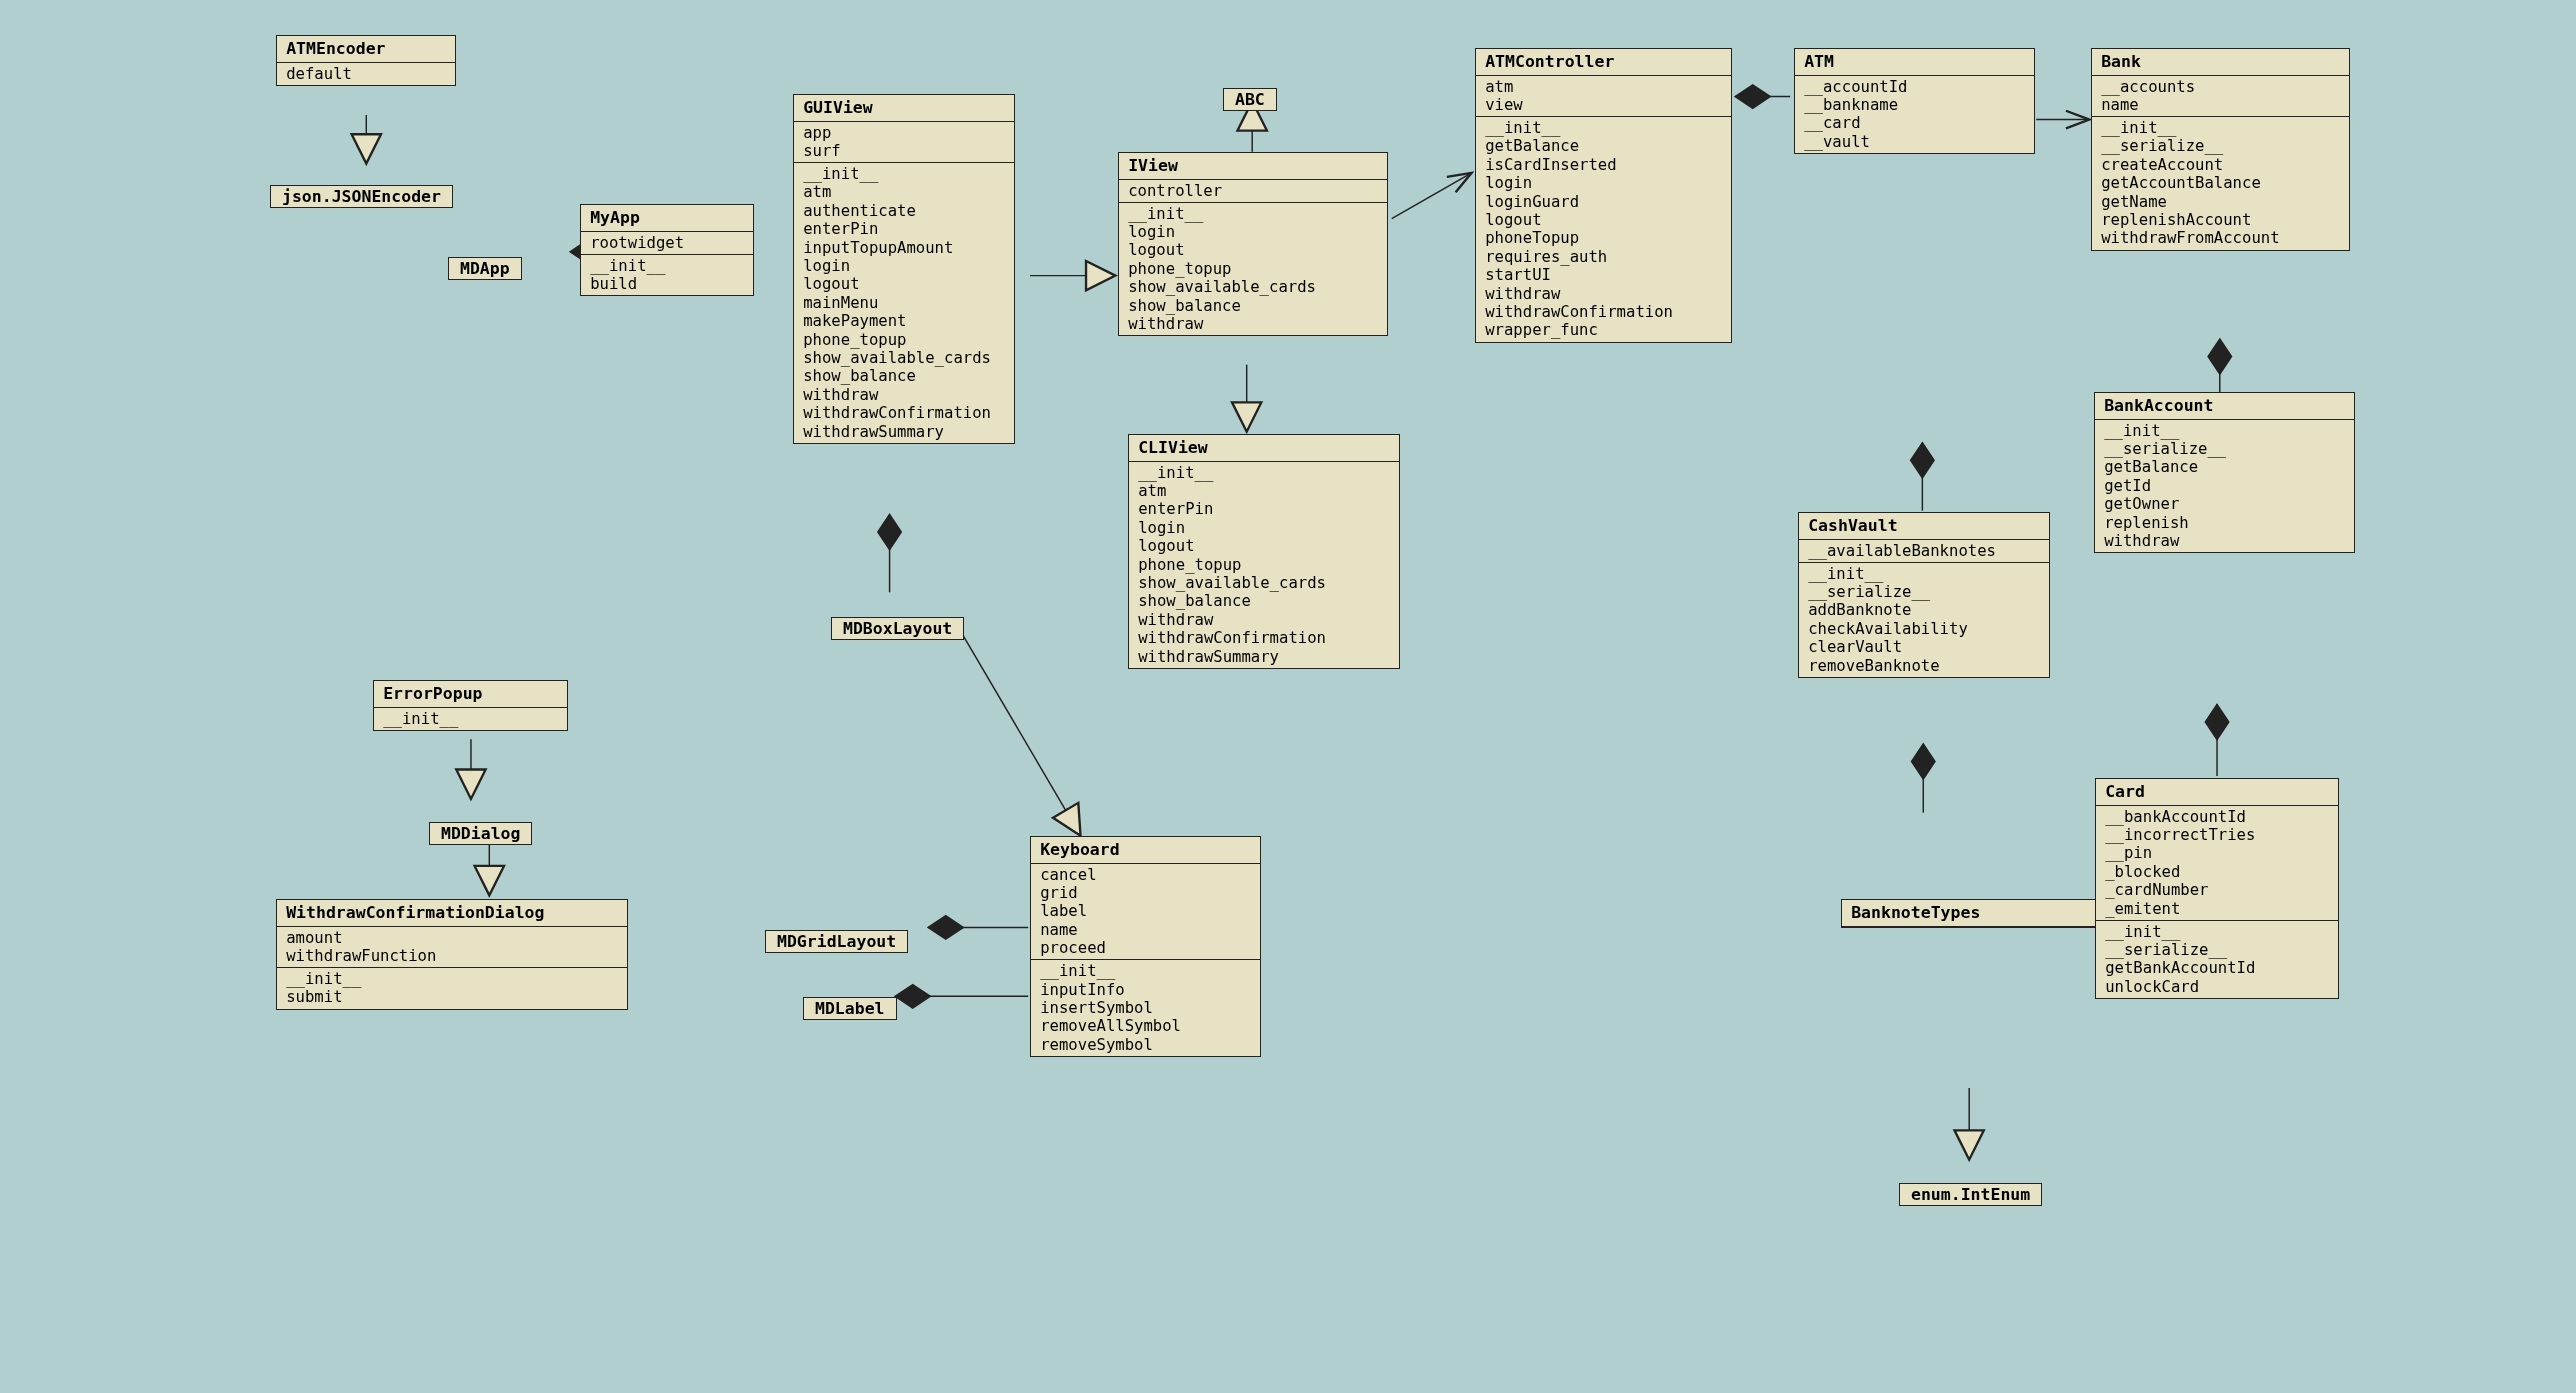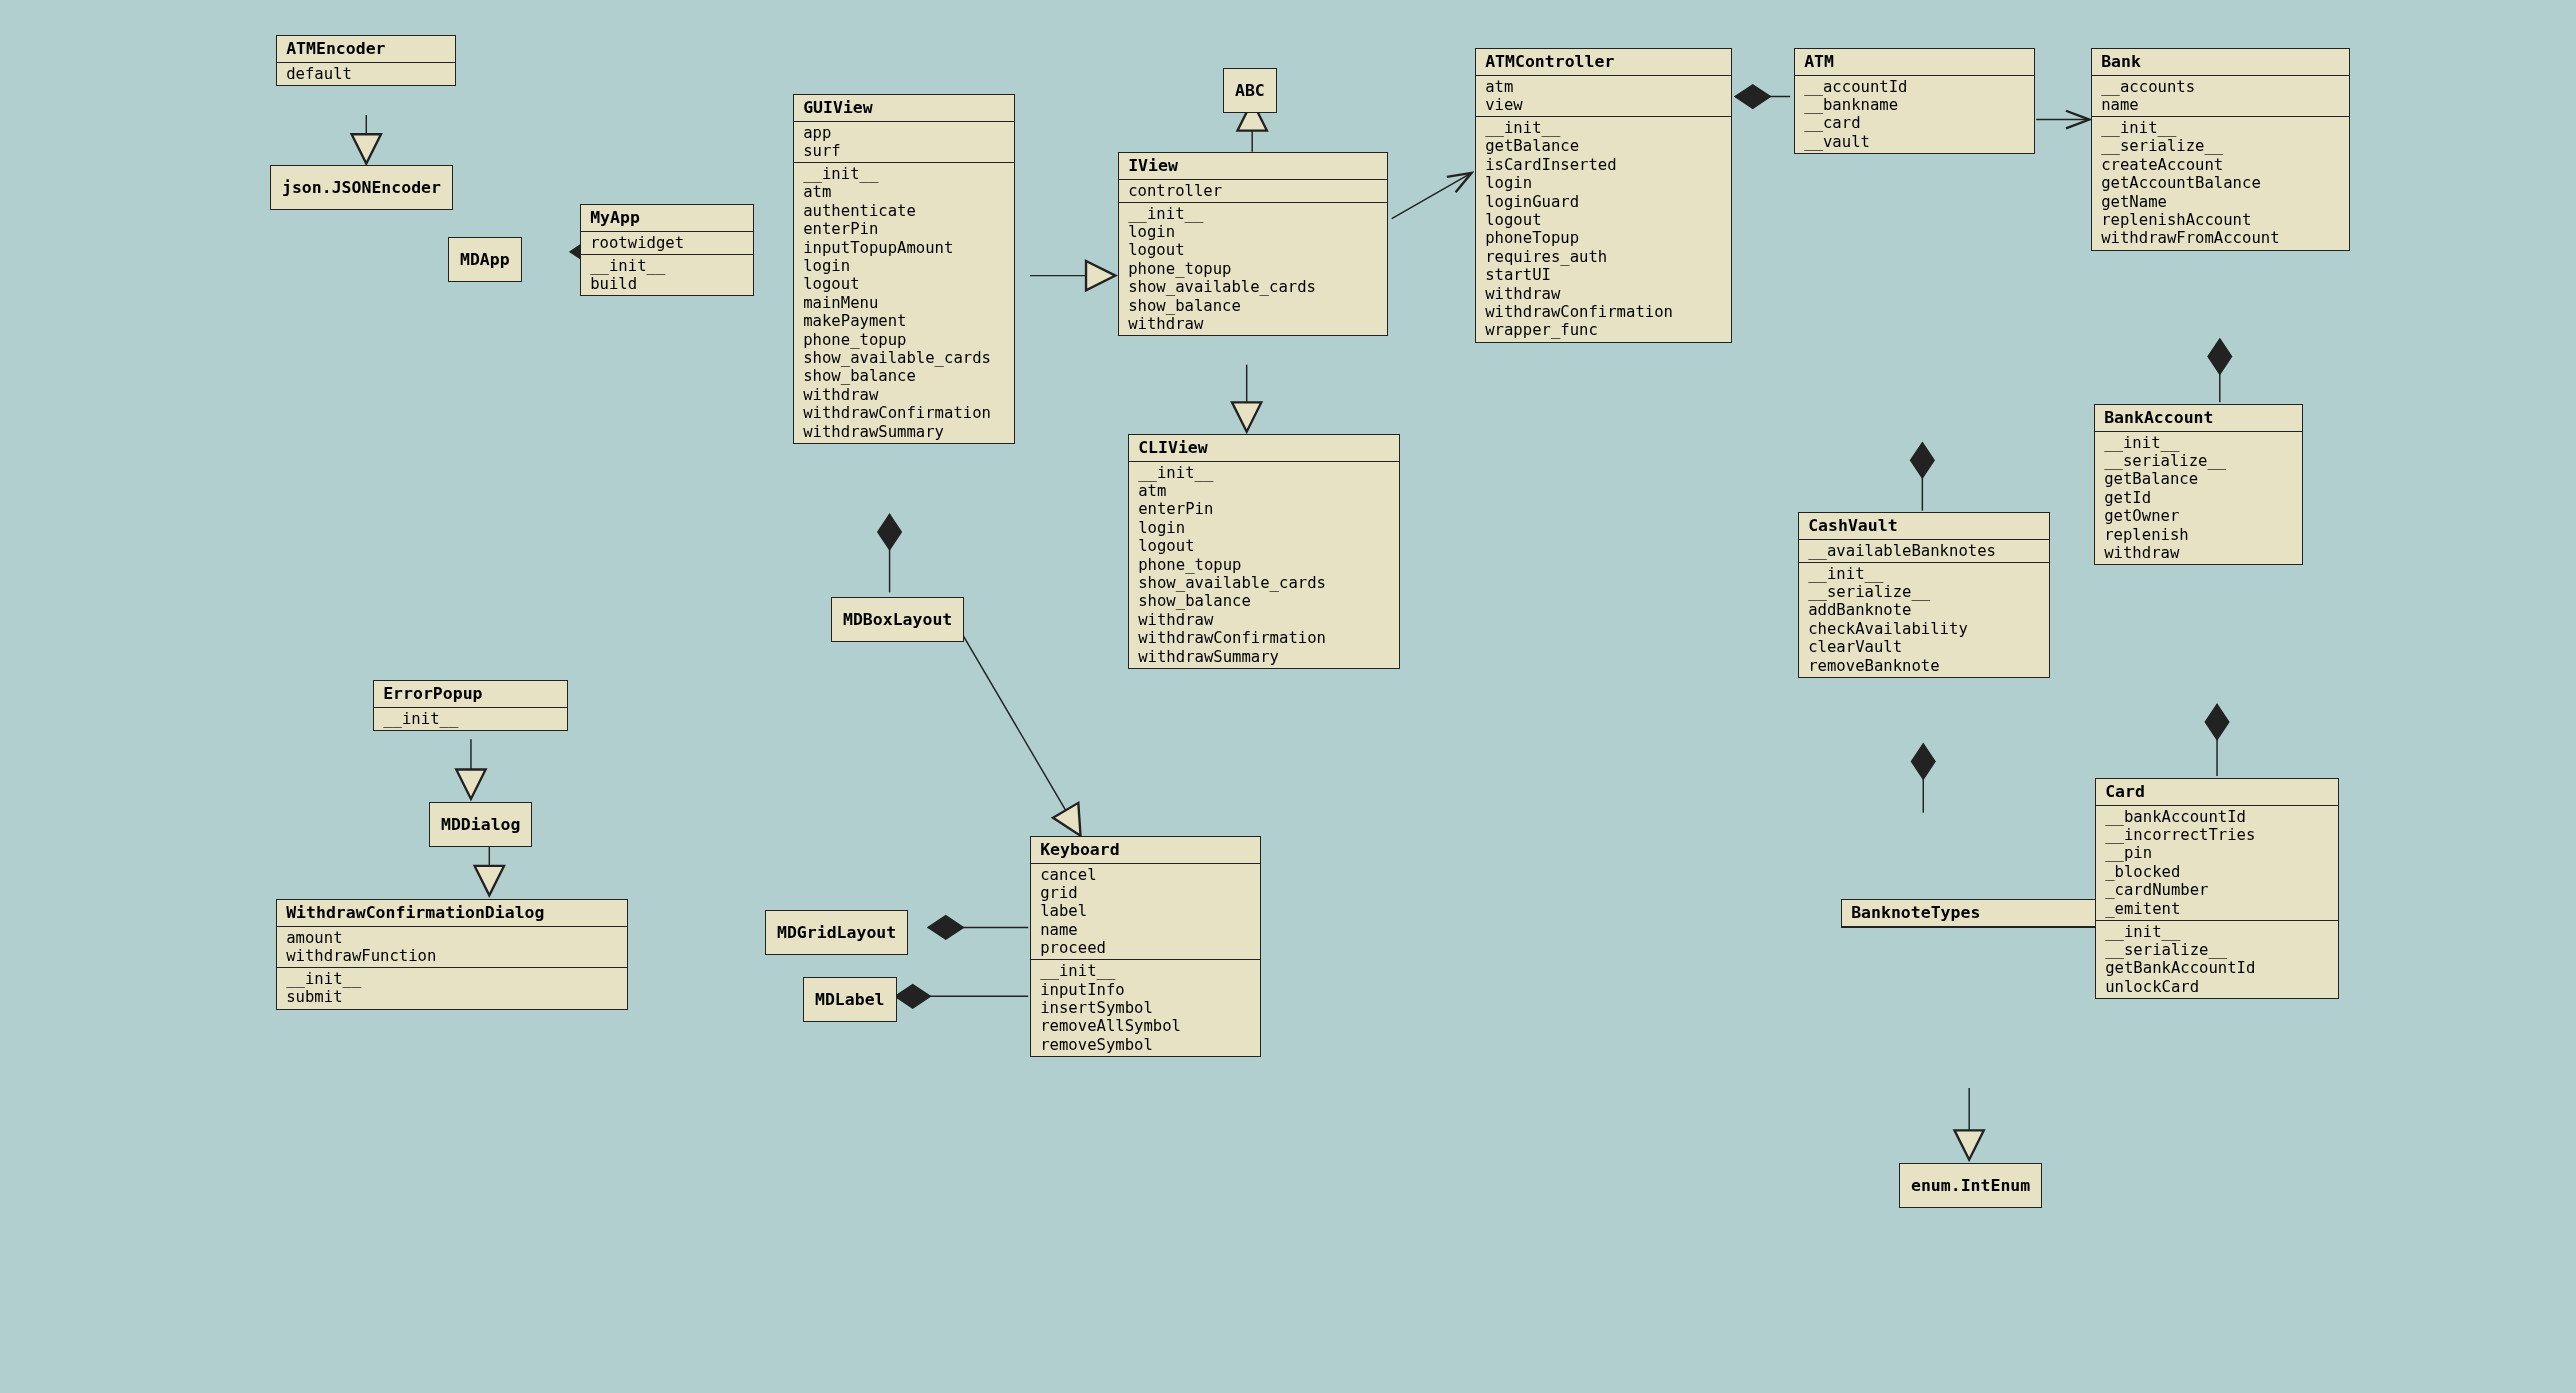--- a/index.html
+++ b/index.html
@@ -26,23 +26,24 @@
     white-space:pre;
   }
   .box .section:last-child{border-bottom:none}
   .simple{
     position:absolute;
     background:#e6e2c3;
     border:1.5px solid #222;
     font-family:monospace;
     font-size:16.5px;
     font-weight:bold;
-    padding:12px 11px;
+    padding:1px 11px;
     color:#000;
     box-sizing:border-box;
+    margin-top:20px;
   }
   svg.edges{position:absolute;left:0;top:0;width:2576px;height:1394px;pointer-events:none}
 </style>
 </head>
 <body>
 
 <div class="canvas" id="canvas">
 
 <svg class="edges" viewBox="0 0 2806 1518">
   <defs>
@@ -188,21 +189,21 @@
   <div class="title">CashVault</div>
   <div class="section">__availableBanknotes</div>
   <div class="section"><span>__init__</span>
 <span>__serialize__</span>
 <span>addBanknote</span>
 <span>checkAvailability</span>
 <span>clearVault</span>
 <span>removeBanknote</span></div>
 </div>
 
-<div class="box" style="left:2094px;top:404px;width:209px">
+<div class="box" style="left:2094px;top:392px;width:261px">
   <div class="title">BankAccount</div>
   <div class="section"><span>__init__</span>
 <span>__serialize__</span>
 <span>getBalance</span>
 <span>getId</span>
 <span>getOwner</span>
 <span>replenish</span>
 <span>withdraw</span></div>
 </div>
 

